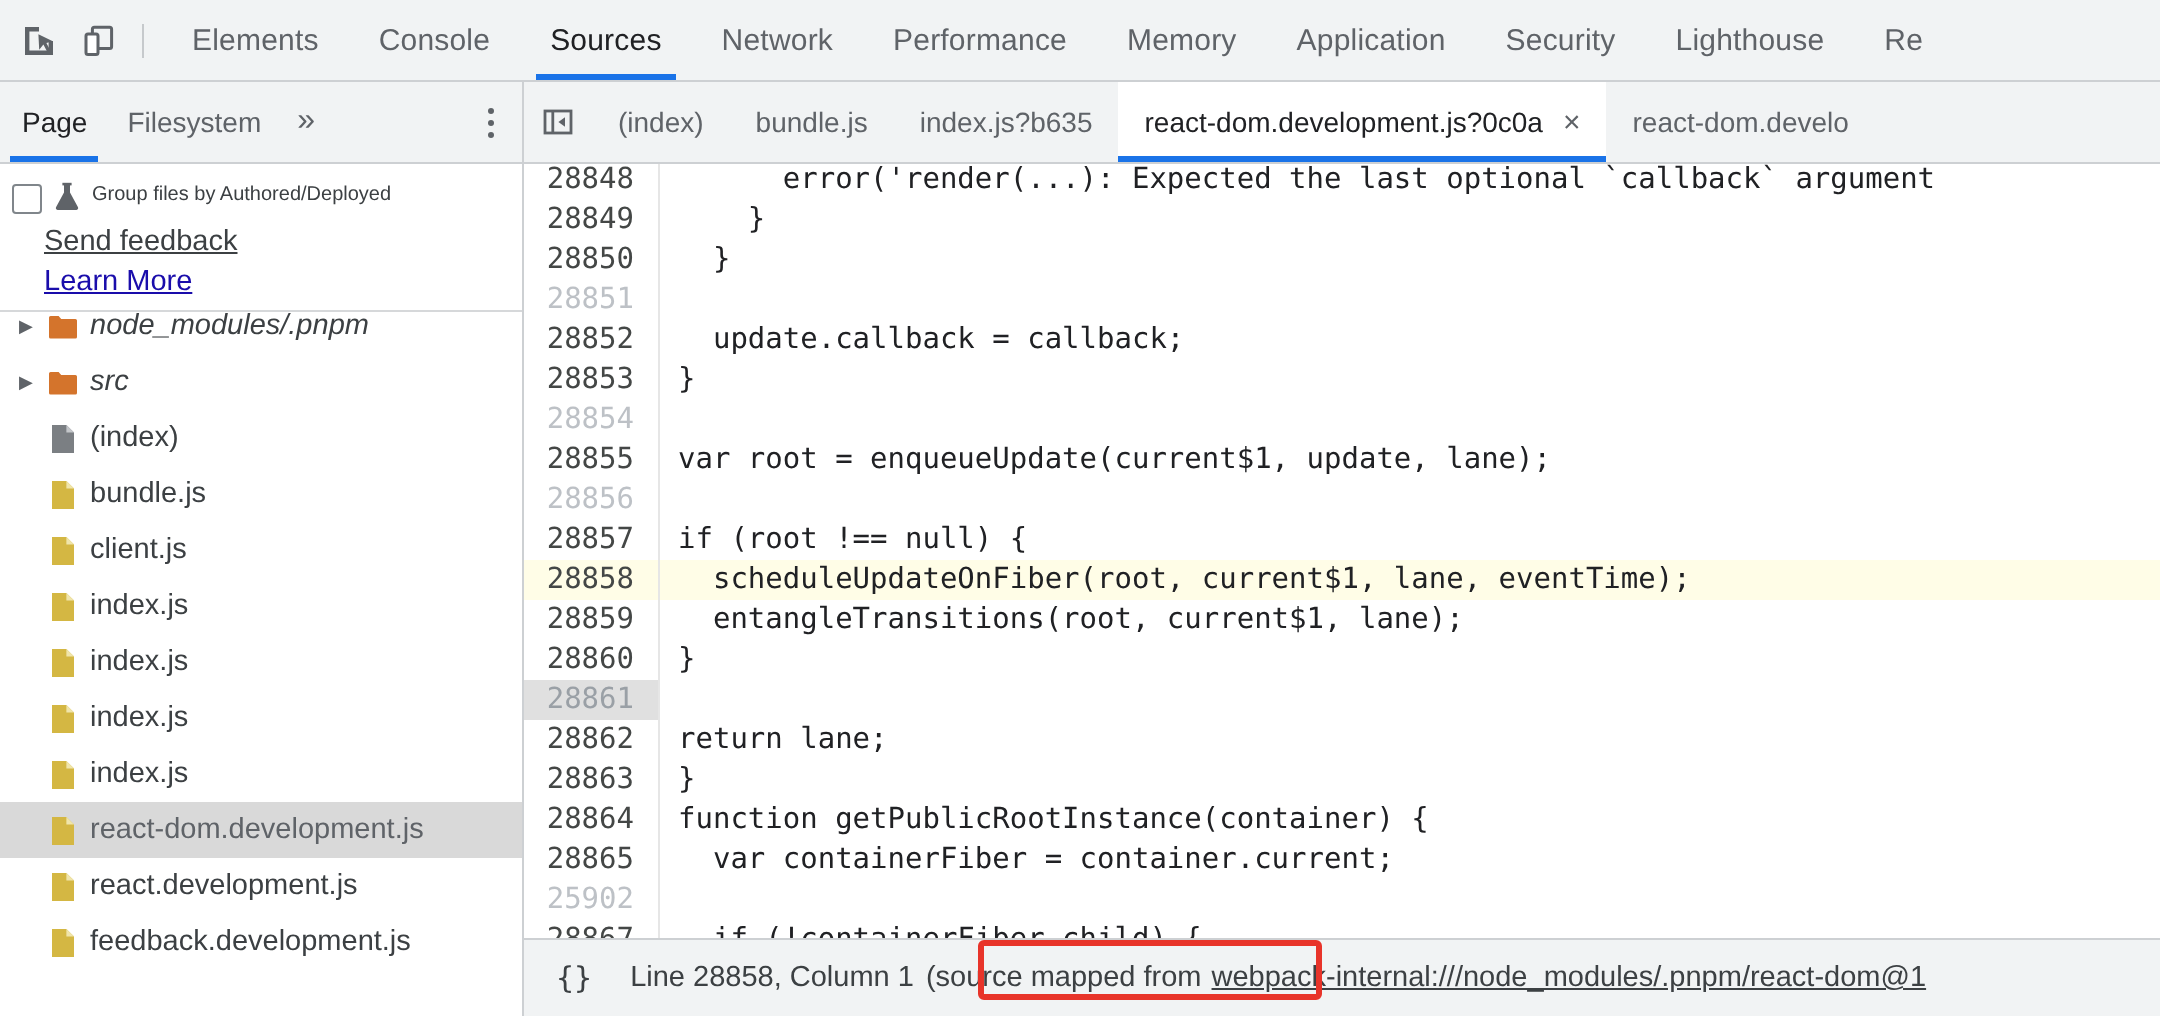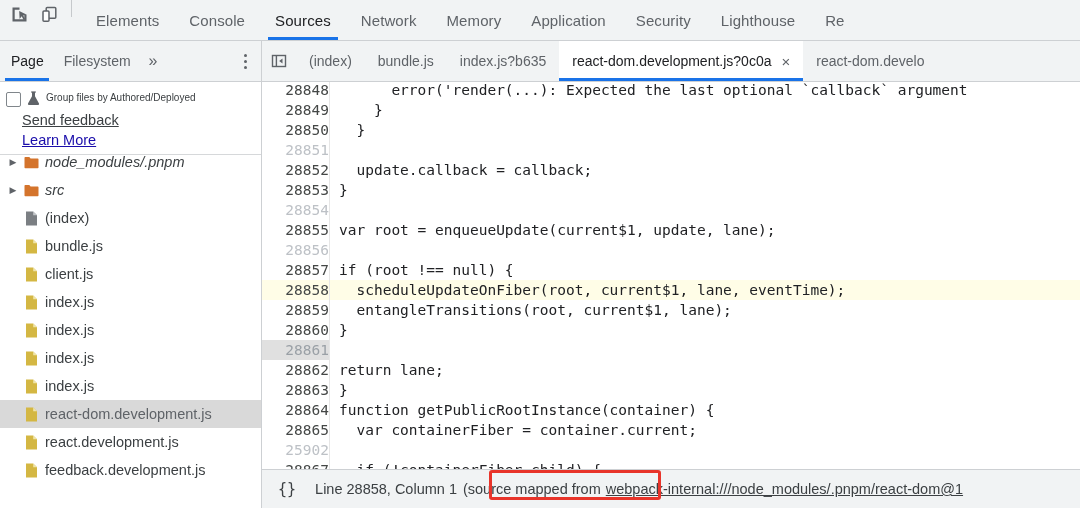--- a/index.html
+++ b/index.html
@@ -24,20 +24,21 @@
     background: #ffffff;
   }
 
   
   .main-toolbar {
     height: 41px;
     min-height: 41px;
     background: #f1f3f4;
     border-bottom: 1px solid #cdd0d3;
     display: flex;
+    align-items: center;
     padding-left: 4px;
     box-sizing: border-box;
   }
   .tb-icon-btn {
     width: 30px;
     height: 28px;
     display: flex;
     align-items: center;
     justify-content: center;
     cursor: pointer;
@@ -317,21 +318,21 @@
     display: flex;
     height: 20px;
     align-items: center;
     white-space: pre;
   }
   .code-line.hl { background: #fffde7; }
   .ln {
     width: 68px;
     min-width: 68px;
     text-align: right;
-    padding-right: 0;
+    padding-right: 12px;
     box-sizing: border-box;
     color: #444746;
     border-right: 1px solid #e6e6e6;
     user-select: none;
   }
   .code-line.blankline .ln { color: #bdc1c6; }
   .code-line.gutter-hl .ln { background: #e0e0e0; color: #9aa0a6; }
   .src {
     padding-left: 9px;
     color: #202124;
@@ -403,20 +404,23 @@
       <div class="main-tab">
           <span>Console</span>
         </div>
       <div class="main-tab selected">
           <span>Sources</span>
         </div>
       <div class="main-tab">
           <span>Network</span>
         </div>
       <div class="main-tab">
+          <span>Performance</span>
+        </div>
+      <div class="main-tab">
           <span>Memory</span>
         </div>
       <div class="main-tab">
           <span>Application</span>
         </div>
       <div class="main-tab">
           <span>Security</span>
         </div>
       <div class="main-tab">
           <span>Lighthouse</span>

